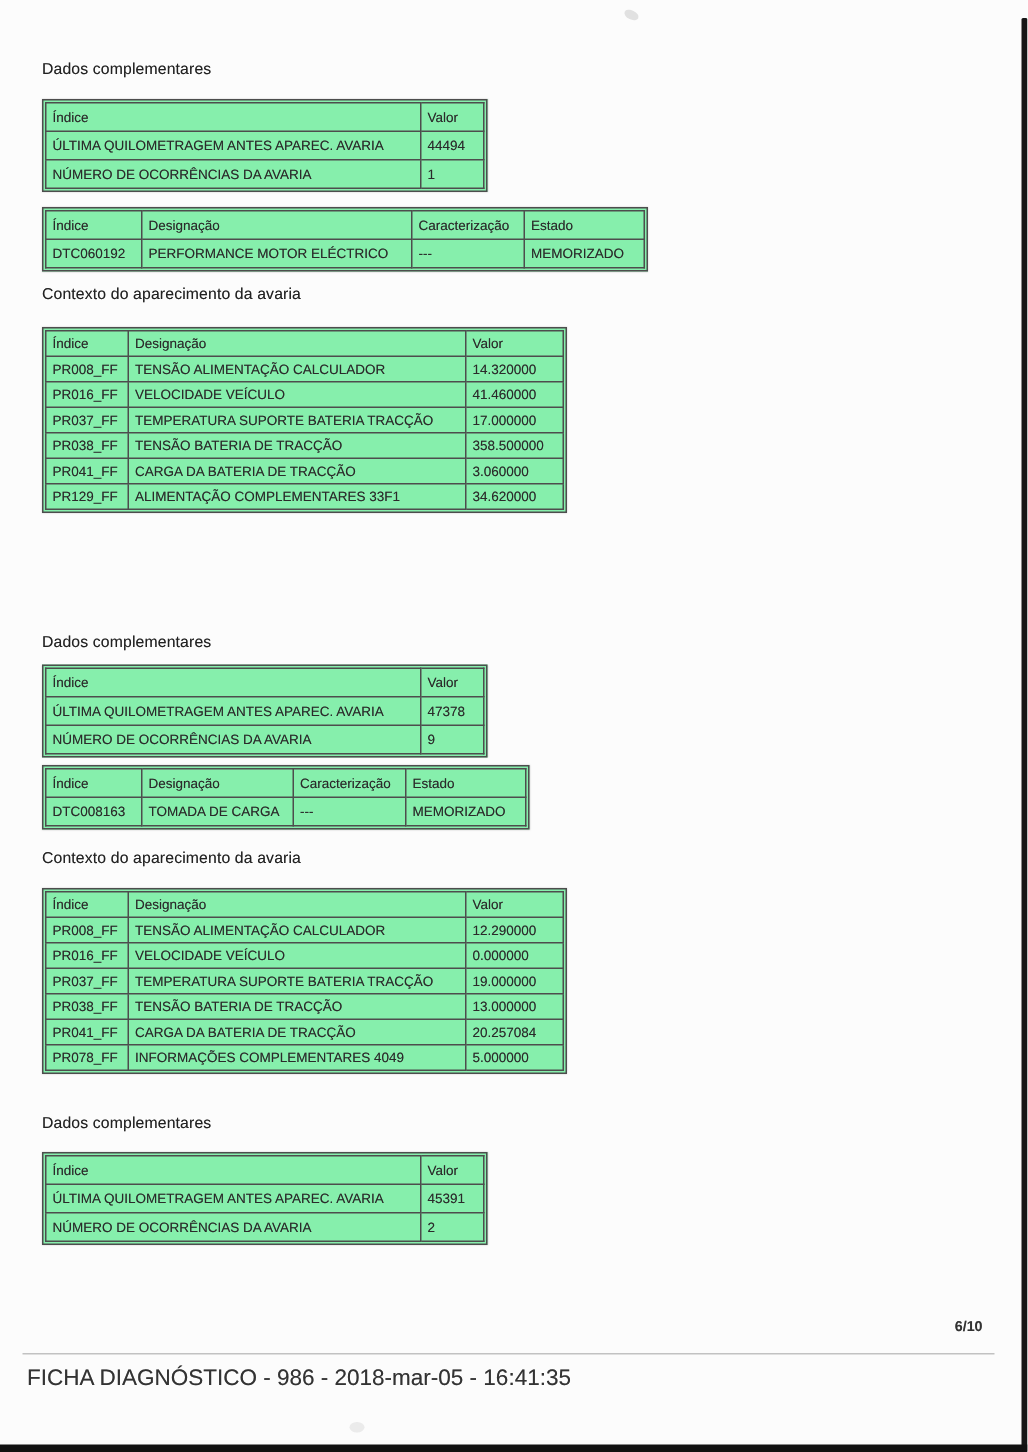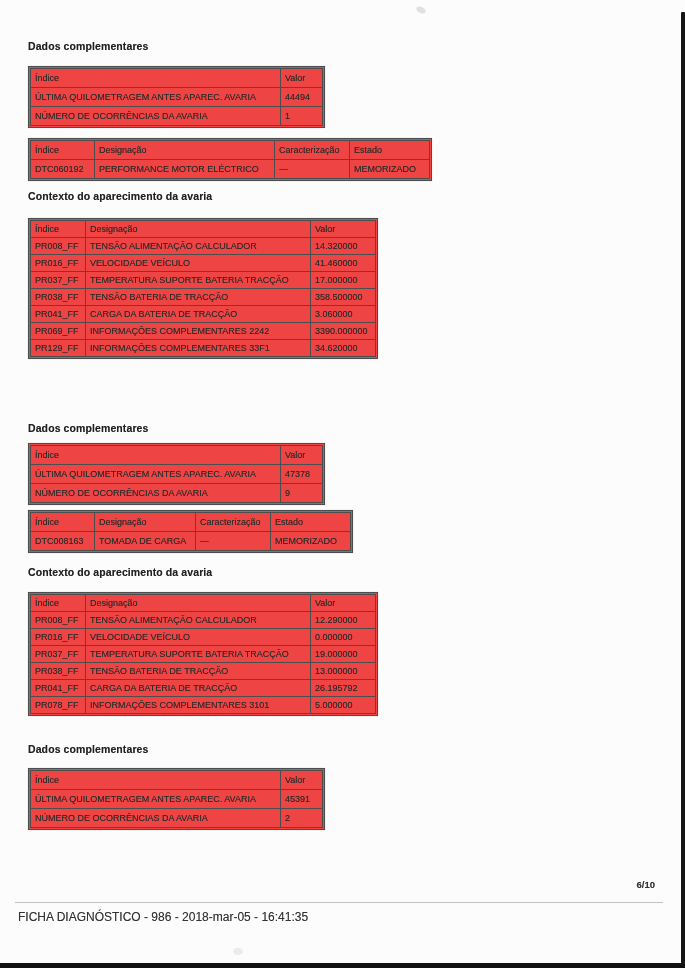--- a/index.html
+++ b/index.html
@@ -10,33 +10,33 @@
     overflow: hidden;
     font-family: "Liberation Sans", sans-serif;
     background: #fcfcfc;
   }
   .page { position: absolute; inset: 0; }
 
   .heading {
     position: absolute;
     left: 28px;
     font-size: 10.5px;
-    font-weight: bold;
+    font-weight: normal;
     color: #222;
     letter-spacing: 0.1px;
     text-shadow: 0 0 0.4px rgba(40,40,40,0.45);
     white-space: nowrap;
     text-align: center;
   }
 
   .tbl-wrap {
     position: absolute;
     border: 1px solid #4d4d4d;
     padding: 1px;
-    background: #ef4444;
+    background: #86efac;
     display: inline-block;
     box-shadow: 0 0 1px rgba(90,90,90,0.35);
   }
   .tbl-wrap table {
     border-collapse: collapse;
     table-layout: fixed;
   }
   .tbl-wrap th, .tbl-wrap td {
     border: 1px solid #4d4d4d;
     font-size: 9px;
@@ -80,21 +80,21 @@
   
   .footer-rule {
     position: absolute;
     left: 15px; top: 902px;
     width: 648px; height: 1px;
     background: #c2c2c2;
   }
   .footer-left {
     position: absolute;
     left: 18px; top: 910px;
-    font-size: 12px;
+    font-size: 15px;
     color: #333;
     text-shadow: 0 0 0.4px rgba(40,40,40,0.45);
     white-space: nowrap;
   }
   .footer-right {
     position: absolute;
     right: 30px; top: 879px;
     font-size: 9.5px;
     color: #333;
     text-shadow: 0 0 0.4px rgba(40,40,40,0.45);
@@ -213,27 +213,22 @@
             <td>PR038_FF</td>
             <td>TENSÃO BATERIA DE TRACÇÃO</td>
             <td>358.500000</td>
           </tr>
           <tr>
             <td>PR041_FF</td>
             <td>CARGA DA BATERIA DE TRACÇÃO</td>
             <td>3.060000</td>
           </tr>
           <tr>
-            <td>PR069_FF</td>
-            <td>INFORMAÇÕES COMPLEMENTARES 2242</td>
-            <td>3390.000000</td>
-          </tr>
-          <tr>
             <td>PR129_FF</td>
-            <td>INFORMAÇÕES COMPLEMENTARES 33F1</td>
+            <td>ALIMENTAÇÃO COMPLEMENTARES 33F1</td>
             <td>34.620000</td>
           </tr>
         </tbody>
       </table>
   </div>
 
   <div class="heading" style="top:422px">Dados complementares</div>
 
   <div class="tbl-wrap tbl-dados" style="left:28px; top:443px">
     <table>
@@ -305,25 +300,25 @@
             <td>19.000000</td>
           </tr>
           <tr>
             <td>PR038_FF</td>
             <td>TENSÃO BATERIA DE TRACÇÃO</td>
             <td>13.000000</td>
           </tr>
           <tr>
             <td>PR041_FF</td>
             <td>CARGA DA BATERIA DE TRACÇÃO</td>
-            <td>26.195792</td>
+            <td>20.257084</td>
           </tr>
           <tr>
             <td>PR078_FF</td>
-            <td>INFORMAÇÕES COMPLEMENTARES 3101</td>
+            <td>INFORMAÇÕES COMPLEMENTARES 4049</td>
             <td>5.000000</td>
           </tr>
         </tbody>
       </table>
   </div>
 
   <div class="heading" style="top:743px">Dados complementares</div>
 
   <div class="tbl-wrap tbl-dados" style="left:28px; top:768px">
     <table>

